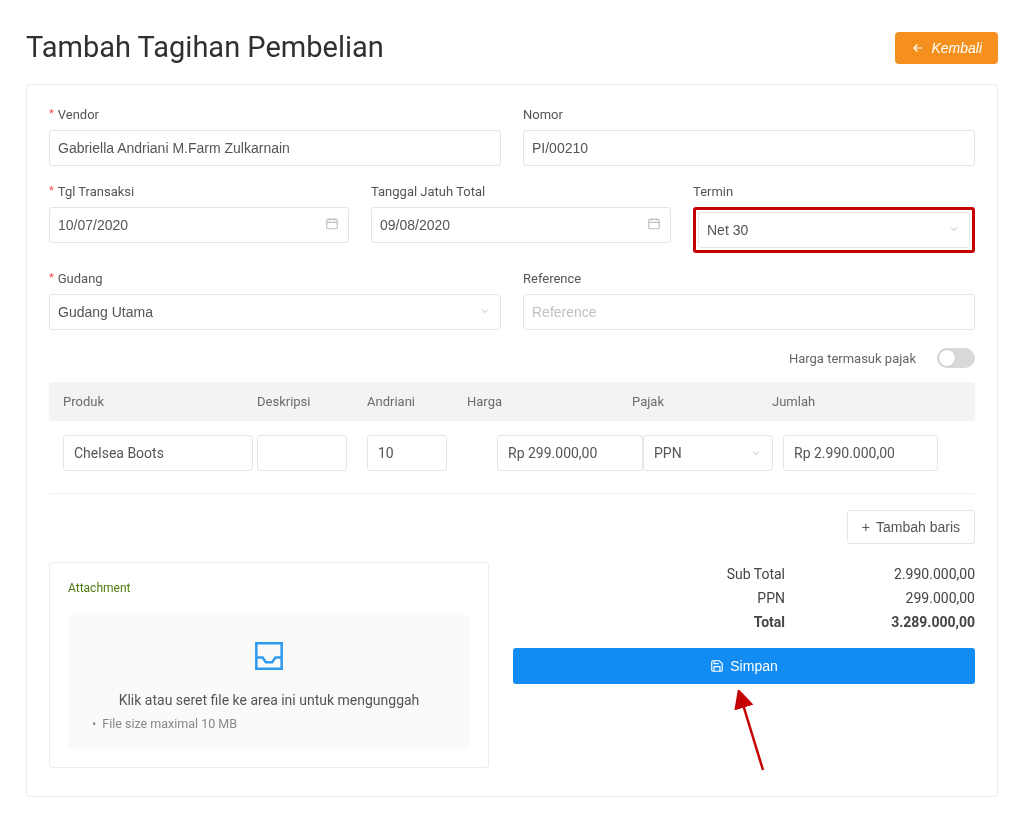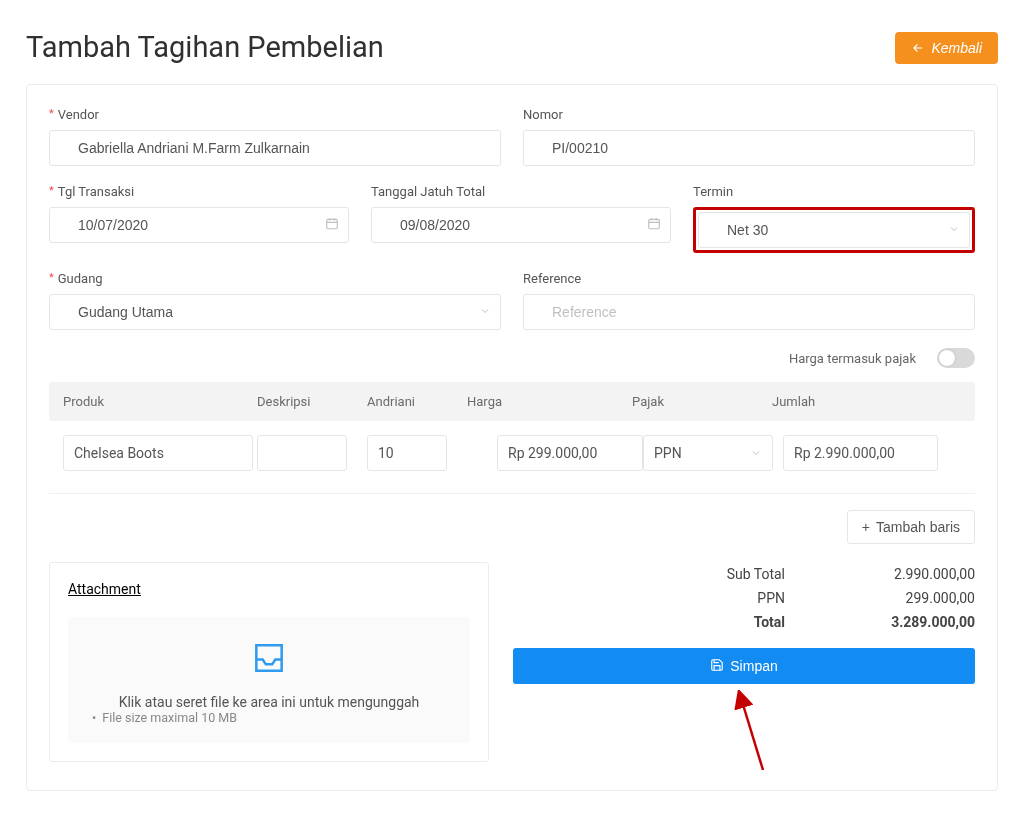--- a/index.html
+++ b/index.html
@@ -63,21 +63,21 @@
     margin-right: 4px;
     font-size: 11px;
     position: relative;
     top: -2px;
   }
   .input, .select {
     width: 100%;
     height: 36px;
     border: 1px solid #e5e5e5;
     border-radius: 3px;
-    padding: 0 28px;
+    padding: 0 8px;
     font-size: 14px;
     color: #555;
     background: #fff;
   }
   .input::placeholder { color: #c0c0c0; }
   .select-wrap, .date-wrap {
     position: relative;
   }
   .select-wrap .chev, .date-wrap .cal-icon {
     position: absolute;
@@ -182,34 +182,34 @@
   .bottom {
     display: flex;
     gap: 24px;
   }
   .attach-box {
     flex: 0 0 440px;
     border: 1px solid #ececec;
     border-radius: 3px;
     padding: 18px;
   }
-  .attach-title { font-size: 14px; color: #000000; margin-bottom: 20px; text-decoration: underline; }
+  .attach-title { font-size: 12px; color: #4d7c0f; margin-bottom: 20px; }
   .drop-zone {
     background: #fafafa;
     border-radius: 3px;
     padding: 22px 18px 18px 18px;
     text-align: center;
   }
   .drop-zone .icon-wrap {
     margin-bottom: 14px;
   }
   .drop-zone .dz-text {
     font-size: 14px;
     color: #555;
-    margin-bottom: 0;
+    margin-bottom: 8px;
   }
   .drop-zone .dz-sub {
     font-size: 12.5px;
     color: #888;
     text-align: left;
     padding-left: 6px;
   }
   .drop-zone .dz-sub::before {
     content: "•";
     margin-right: 6px;
@@ -232,20 +232,21 @@
     width: 100%;
     margin-top: 14px;
     background: #128bf2;
     color: #fff;
     border: none;
     border-radius: 3px;
     padding: 10px 0;
     font-size: 14px;
     cursor: pointer;
     display: inline-flex;
+    align-items: center;
     justify-content: center;
     gap: 6px;
   }
   .arrow-annot {
     position: relative;
     height: 0;
   }
   .arrow-annot svg {
     position: absolute;
     top: 6px;

